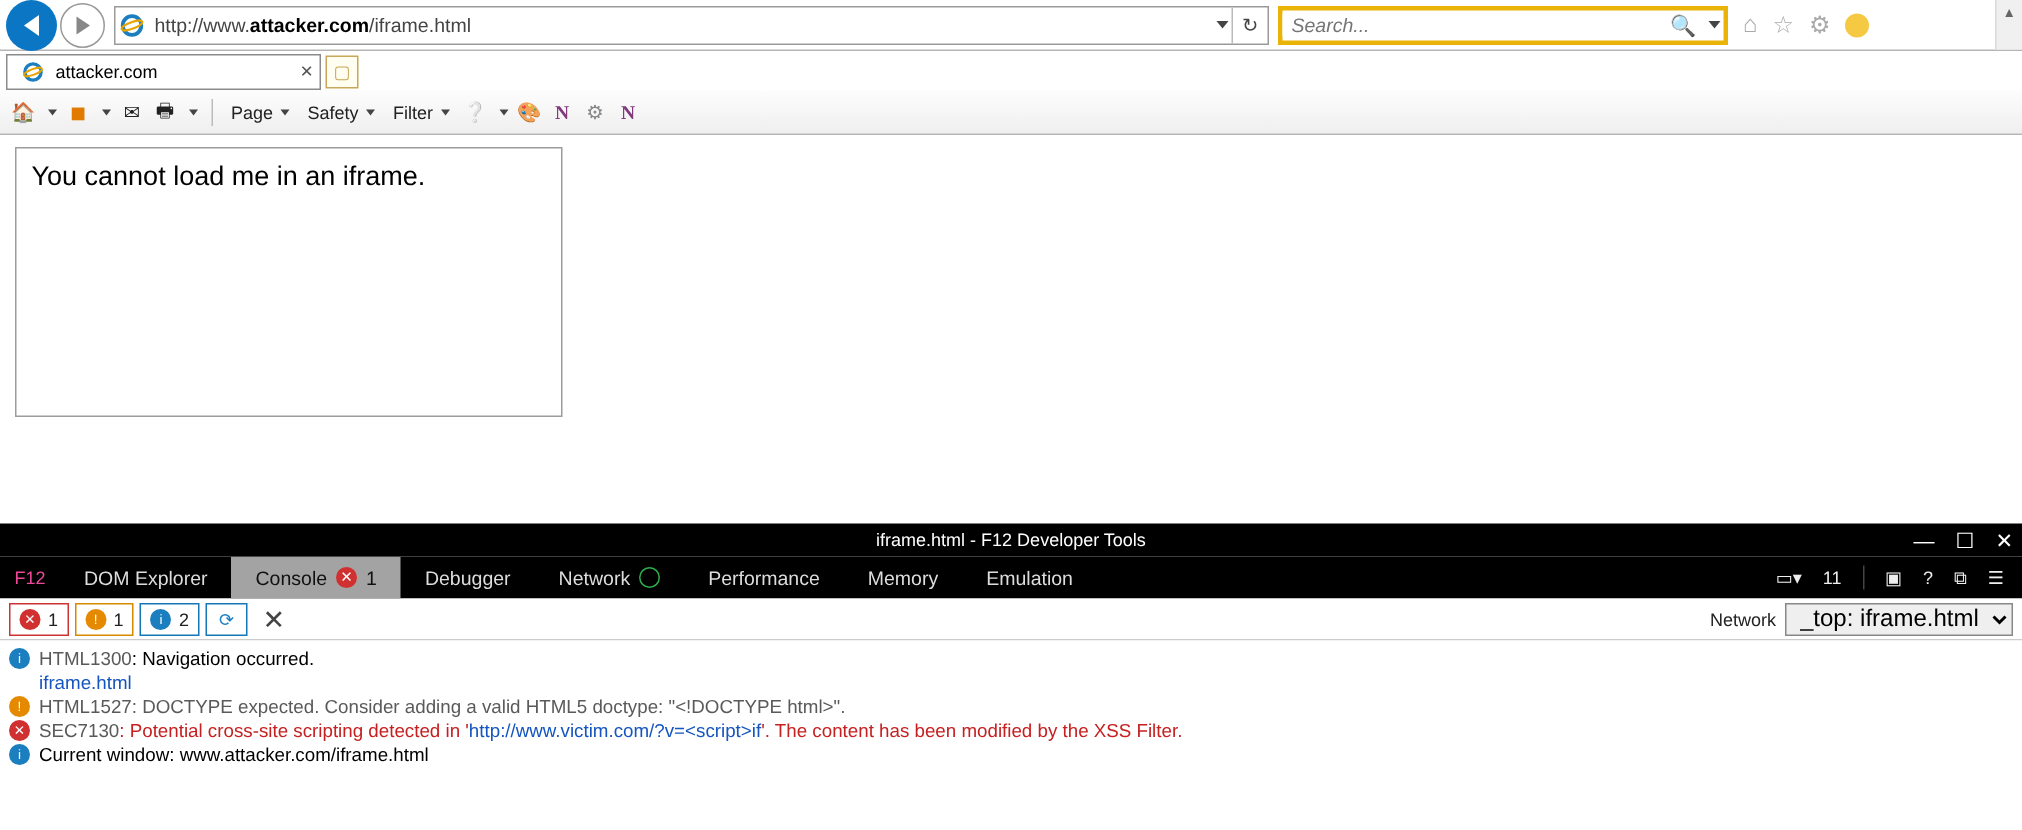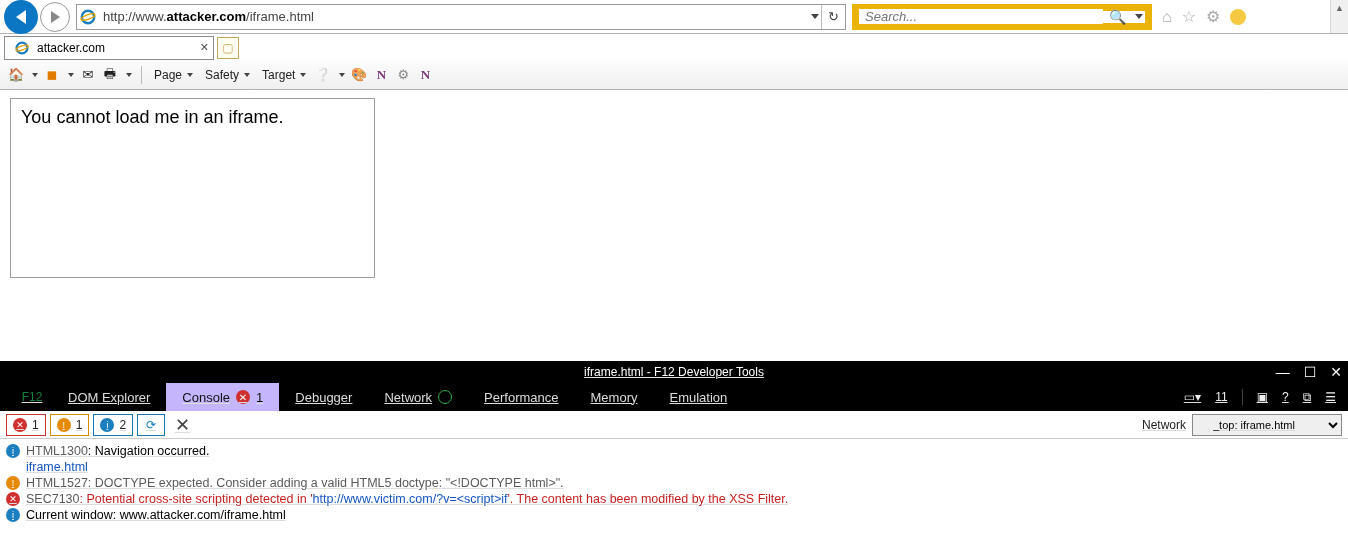--- a/index.html
+++ b/index.html
@@ -11,21 +11,21 @@
   .nav-fwd  { width: 30px; height: 30px; border: 1px solid #999; border-radius: 50%; margin-left:2px; display:flex;align-items:center;justify-content:center;}
   .arrow-l  { width:0;height:0;border-top:7px solid transparent;border-bottom:7px solid transparent;border-right:10px solid #fff;}
   .arrow-r  { width:0;height:0;border-top:6px solid transparent;border-bottom:6px solid transparent;border-left:9px solid #888;}
   .addr-shell{flex:0 0 770px;height:26px;border:1px solid #9a9a9a;margin-left:6px;display:flex;align-items:center;}
   .ie-e{width:22px;height:22px;display:flex;align-items:center;justify-content:center;}
   .addr{flex:1;font-size:13px;padding:4px 4px;line-height:24px;color:#444;}
   .addr b{font-weight:700;color:#000;}
   .addr-drop{width:12px;display:flex;align-items:center;justify-content:center;}
   .caret{width:0;height:0;border-left:4px solid transparent;border-right:4px solid transparent;border-top:5px solid #444;}
   .refresh{width:24px;border-left:1px solid #bbb;display:flex;align-items:center;justify-content:center;font-size:13px;height:100%;color:#444;}
-  .search-shell{flex:0 0 300px;height:26px;border:7px solid #eab308;margin-left:6px;display:flex;align-items:center;}
+  .search-shell{flex:0 0 300px;height:26px;border:3px solid #eab308;margin-left:6px;display:flex;align-items:center;}
   .search-in{flex:1;border:none;outline:none;font-size:13px;font-style:italic;color:#777;padding:0 6px;}
   .mag{width:30px;display:flex;align-items:center;justify-content:center;color:#555;font-size:14px;}
   .sdrop{width:12px;display:flex;align-items:center;justify-content:center;}
   .trailing{display:flex;gap:10px;align-items:center;margin-left:10px;font-size:16px;color:#aaa;}
   .smiley{width:16px;height:16px;border-radius:50%;background:#f6c942;position:relative;}
   .scroll-track{position:absolute;right:0;top:0;bottom:0;width:18px;background:#f0f0f0;border-left:1px solid #d9d9d9;}
   .scroll-row{position:relative;}
   .scroll-track .arr{height:16px;display:flex;align-items:center;justify-content:center;color:#666;font-size:9px;}
 
   .tab-row{height:26px;display:flex;align-items:flex-end;padding:0 4px;background:#fff;}
@@ -36,44 +36,44 @@
   .cmd-row{height:30px;display:flex;align-items:center;gap:6px;padding:0 8px;background:linear-gradient(#fdfdfd,#efefef);border-bottom:1px solid #b5b5b5;font-size:12px;color:#222;}
   .cmd-row .sep{width:1px;height:18px;background:#bbb;margin:0 3px;}
   .menuitem{display:flex;align-items:center;gap:3px;padding:2px 3px;}
   .dd{width:0;height:0;border-left:3px solid transparent;border-right:3px solid transparent;border-top:4px solid #444;margin-left:2px;}
   .ico{width:16px;height:16px;display:flex;align-items:center;justify-content:center;font-size:13px;}
 
   .content{padding:8px 10px;background:#fff;height:220px;}
   .iframe-box{width:365px;height:180px;border:1px solid #9c9c9c;padding:8px 10px;font-family:"Times New Roman",serif;font-size:18px;}
 
   
-  .dt{position:absolute;left:0;right:0;bottom:0;color:#ddd;font-size:12px;text-decoration:underline;}
+  .dt{position:absolute;left:0;right:0;bottom:12px;color:#ddd;font-size:12px;}
   .dt-title{height:22px;background:#000;color:#fff;display:flex;align-items:center;justify-content:center;font-size:12px;position:relative;}
   .dt-title .wbtns{position:absolute;right:6px;top:0;display:flex;gap:14px;align-items:center;height:100%;font-size:14px;}
   .dt-title .wbtns span{color:#fff;}
   .dt-tabs{height:28px;background:#000;display:flex;align-items:stretch;color:#ccc;}
-  .f12{width:40px;display:flex;align-items:center;justify-content:center;color:#15803d;margin-left:12px;}
+  .f12{width:40px;display:flex;align-items:center;justify-content:center;color:#ec4899;}
   .dtab{padding:0 16px;display:flex;align-items:center;gap:6px;color:#ddd;font-size:13px;}
-  .dtab.active{background:#c4b5fd;color:#111;}
+  .dtab.active{background:#a3a3a3;color:#111;}
   .dtab .redx{width:14px;height:14px;border-radius:50%;background:#d13030;color:#fff;font-size:10px;display:flex;align-items:center;justify-content:center;}
   .dtab .ring{width:14px;height:14px;border-radius:50%;border:1.5px solid #2cae4a;}
   .dt-right{margin-left:auto;display:flex;align-items:center;gap:14px;padding-right:12px;color:#eee;}
   .dt-right .divv{width:1px;height:16px;background:#444;}
 
   .dt-toolbar{height:28px;background:#fff;display:flex;align-items:center;gap:4px;padding:0 6px;border-bottom:1px solid #ccc;color:#222;}
   .chip{height:22px;border:1px solid #888;display:flex;align-items:center;gap:5px;padding:0 6px;font-size:12px;}
   .chip.err{border-color:#c33;}
   .chip.warn{border-color:#d68a00;}
   .chip.info{border-color:#1577b5;}
   .chip.sync{border-color:#1577b5;width:28px;justify-content:center;}
   .circ{width:14px;height:14px;border-radius:50%;display:flex;align-items:center;justify-content:center;font-size:9px;color:#fff;}
   .circ.e{background:#d13030;} .circ.w{background:#e58a00;} .circ.i{background:#1b7fbf;}
   .bigx{font-size:18px;color:#444;margin-left:6px;}
   .target{margin-left:auto;display:flex;align-items:center;gap:6px;}
-  .target select{border:1px solid #888;height:22px;font-size:11px;padding:0 16px;min-width:150px;}
+  .target select{border:1px solid #888;height:22px;font-size:16px;padding:0 5px;min-width:150px;}
 
   .console{background:#fff;color:#222;font-family:Consolas,monospace;font-size:12.5px;padding:4px 2px 30px 2px;}
   .line{display:flex;gap:6px;padding:1px 4px;align-items:flex-start;white-space:pre;}
   .sub{padding-left:24px;color:#1455c0;}
   .code-dk{color:#000000;}
   .code-red{color:#c62020;}
   .code-gray{color:#5a5a5a;}
   .code-url{color:#1455c0;}
 </style>
 </head>
@@ -148,21 +148,21 @@
   <span class="sep"></span>
   <span class="menuitem">
       <span>Page</span>
       <span class="dd"></span>
     </span>
   <span class="menuitem">
       <span>Safety</span>
       <span class="dd"></span>
     </span>
   <span class="menuitem">
-      <span>Target</span>
+      <span>Filter</span>
       <span class="dd"></span>
     </span>
   <span class="ico" style="color:#1b7fbf">❔</span>
     <span class="dd"></span>
   <span class="ico">🎨</span>
   <span class="ico" style="color:#80397b;font-weight:bold;font-family:serif">N</span>
   <span class="ico" style="color:#888">⚙</span>
   <span class="ico" style="color:#80397b;font-weight:bold;font-family:serif">N</span>
 </div>
 

